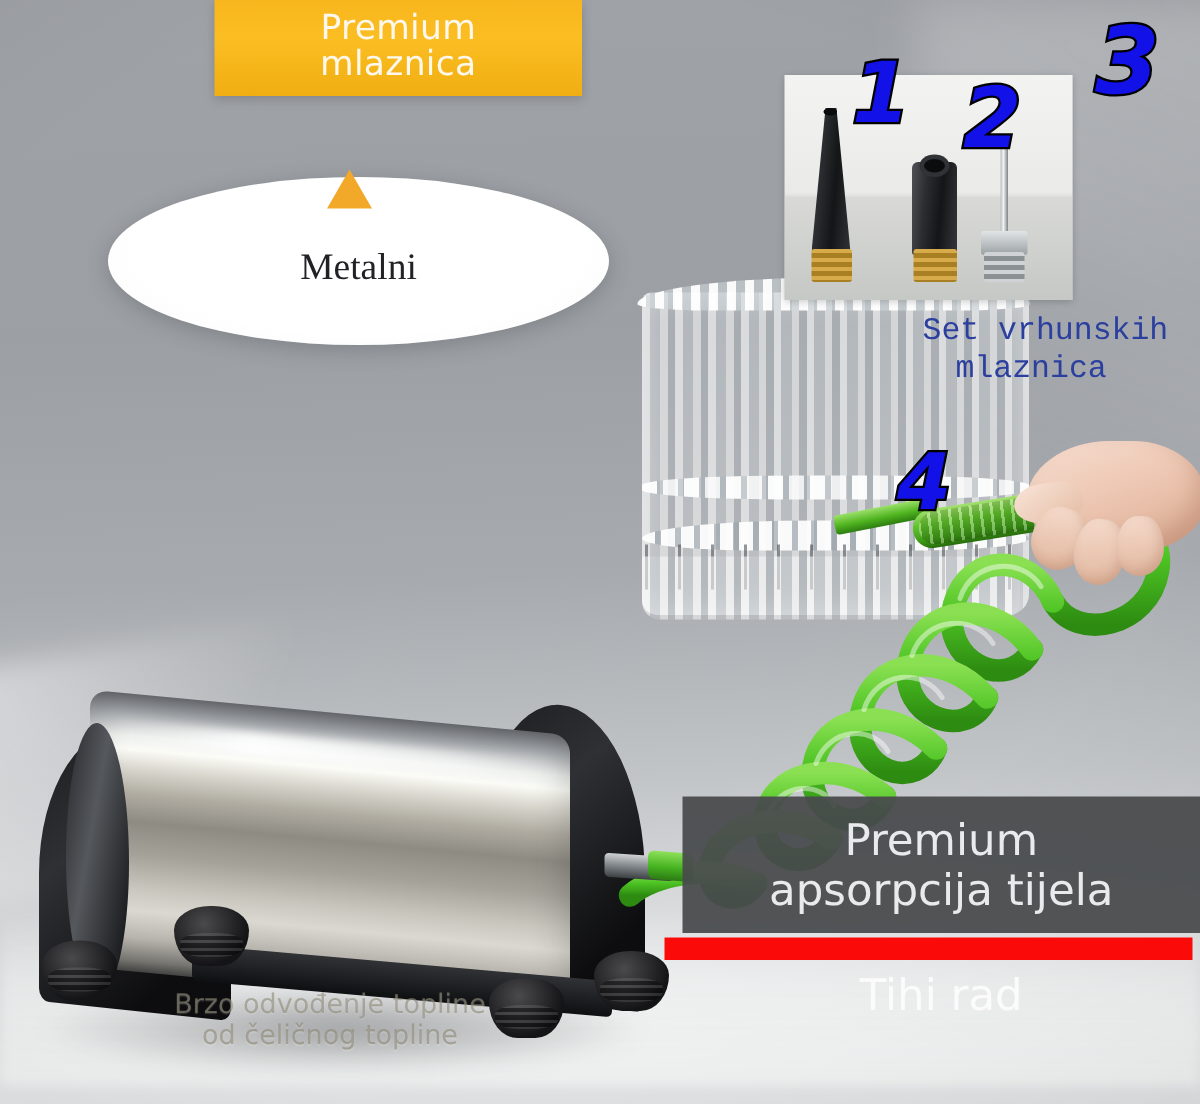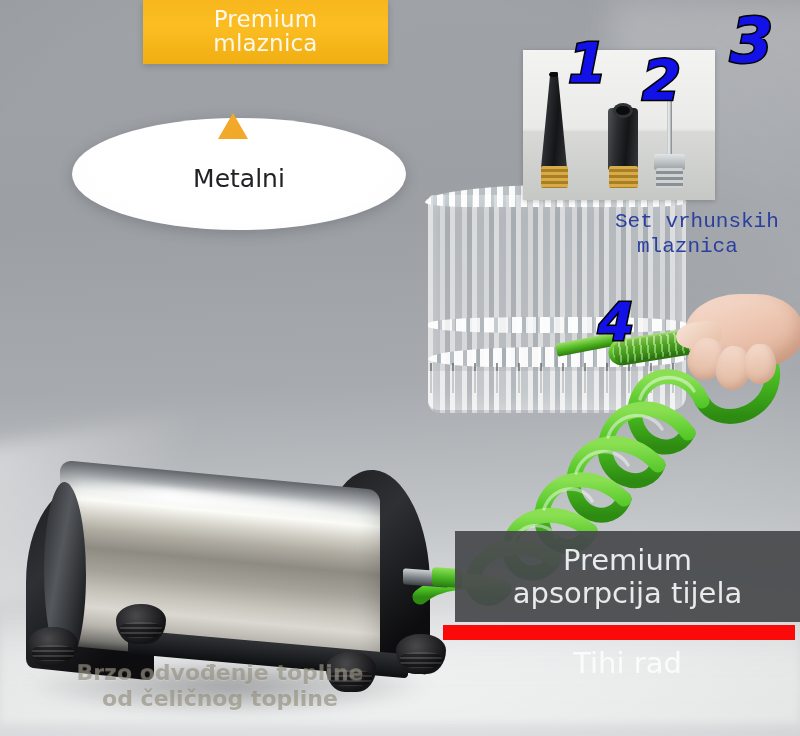--- a/index.html
+++ b/index.html
@@ -303,20 +303,21 @@
   }
   #premium-banner .line {
     color: #fdf7ec; font-size: 23px; line-height: 1.04;
     text-align: center; letter-spacing: 0.2px;
   }
 
   
   #ellipse-callout {
     position: absolute; left: 72px; top: 118px; width: 334px; height: 112px;
     z-index: 11;
+    font-family: Liberation Serif, serif;
   }
   .ellipse-bg {
     position:absolute; inset:0;
     background: radial-gradient(ellipse at 50% 42%, #ffffff 62%, #fbfbfb 85%, #f2f2f2 100%);
     border-radius: 50%;
     box-shadow: 0 3px 14px rgba(60,62,66,0.30);
   }
   .ellipse-text {
     position:absolute; inset:0;
     display:flex; flex-direction:column;
@@ -369,23 +370,22 @@
   #quiet-label .line {
     color: #fbfbfc; font-size: 29px; line-height: 1.1;
   }
 
   
   #heat-label {
     position: absolute; left: 60px; top: 660px; width: 320px;
     z-index: 11; text-align: center;
   }
   #heat-label .line {
-    color: rgba(140,136,118,0.62); font-size: 22px; line-height: 1.16;
+    color: rgba(140,136,118,0.62); font-size: 18px; line-height: 1.16;
     text-shadow: 0 1px 1px rgba(255,255,255,0.18);
-    font-weight: bold;
   }
 </style>
 </head>
 <body>
 
 <div id="stage">
 
   <div class="sweep-right"></div>
   <div class="sweep-left"></div>
   <div class="floor-line"></div>

